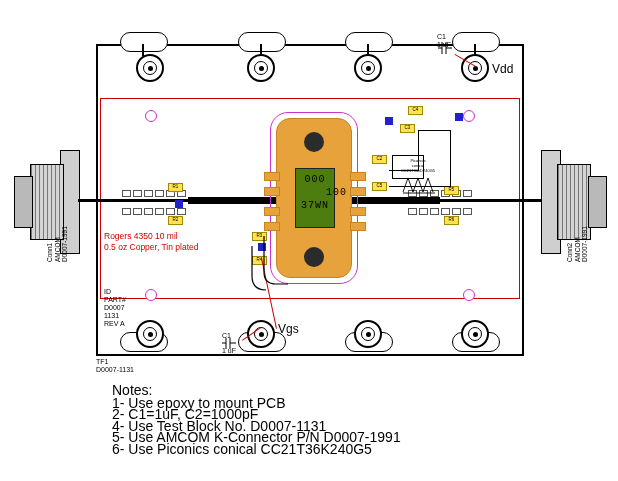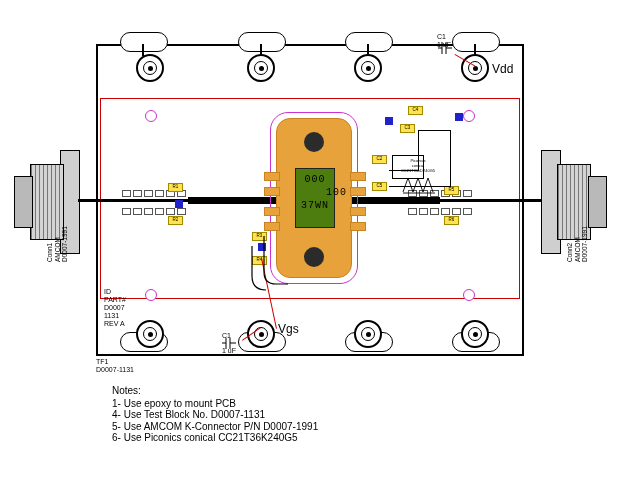--- a/index.html
+++ b/index.html
@@ -31,21 +31,21 @@
   .die-txt{font-family:"Liberation Mono",monospace;font-size:10px;line-height:13px;color:#000;text-align:center;padding-top:4px;letter-spacing:1px;}
   .pkg-hole{width:20px;height:20px;border-radius:50%;background:#2b2b2b;}
   .magenta-outline{left:270px;top:112px;width:88px;height:172px;border:1.6px solid #cc33cc;border-radius:18px;box-sizing:border-box;}
   
   .chip{background:#fff;border:1px solid #555;}
   .chip-blue{background:#2222cc;}
   .lbl-yellow{background:#ffe24d;border:1px solid #a08a00;font-size:4.5px;line-height:6px;color:#000;text-align:center;font-family:"Liberation Sans",sans-serif;}
   
   .t{color:#000;font-size:7px;line-height:8px;}
   .red-t{color:#cc0000;font-size:8.5px;line-height:11px;font-family:"Liberation Sans",sans-serif;}
-  .notes{left:112px;top:385px;color:#000;font-size:10px;line-height:11.5px;}
+  .notes{left:112px;top:385px;color:#000;font-size:14px;line-height:11.5px;}
   .notes .hd{margin-bottom:1px;}
   .vert{transform-origin:0 0;font-size:6.5px;line-height:7.5px;color:#000;}
   .cap-lbl{font-size:7px;line-height:8px;color:#000;}
   .node-lbl{font-size:12px;color:#000;}
   .red-line{background:#cc0000;height:1px;transform-origin:0 0;}
   .wire{background:#000;}
   .piconics{font-size:4px;line-height:5px;color:#000;text-align:center;}
 </style>
 </head>
 <body>
@@ -249,35 +249,40 @@
     <line x1="8" y1="5" x2="14" y2="5" stroke="#000" stroke-width="1"></line>
   </svg>
   <div class="abs red-line" style="left:242px;top:340px;width:22px;transform:rotate(-35deg);"></div>
   <div class="abs red-line" style="left:262px;top:258px;width:72px;transform:rotate(78deg);"></div>
 
   <svg class="abs" width="60" height="70" style="left:244px;top:232px;">
     <path d="M20 4 L20 40 Q20 52 32 52 L44 52" fill="none" stroke="#000" stroke-width="1.2"></path>
     <path d="M8 14 L8 44 Q8 58 22 58" fill="none" stroke="#000" stroke-width="1.2"></path>
   </svg>
 
+  <div class="abs red-t" style="left:104px;top:231px;">
+    <div>Rogers 4350 10 mil</div>
+    <div>0.5 oz Copper, Tin plated</div>
+  </div>
 
   <div class="abs t" style="left:104px;top:288px;">
     <div>ID</div>
     <div>PART#</div>
     <div>D0007</div>
     <div>1131</div>
     <div>REV A</div>
   </div>
 
   <div class="abs t" style="left:96px;top:358px;">
     <div>TF1</div>
     <div>D0007-1131</div>
   </div>
 
   <div class="abs notes">
     <div class="hd">Notes:</div>
     <div>1- Use epoxy to mount PCB</div>
+    <div>2- C1=1uF, C2=1000pF</div>
     <div>4- Use Test Block No.  D0007-1131</div>
     <div>5- Use AMCOM K-Connector P/N D0007-1991</div>
     <div>6- Use Piconics conical CC21T36K240G5</div>
   </div>
 
 </div>
 
 </body></html>

